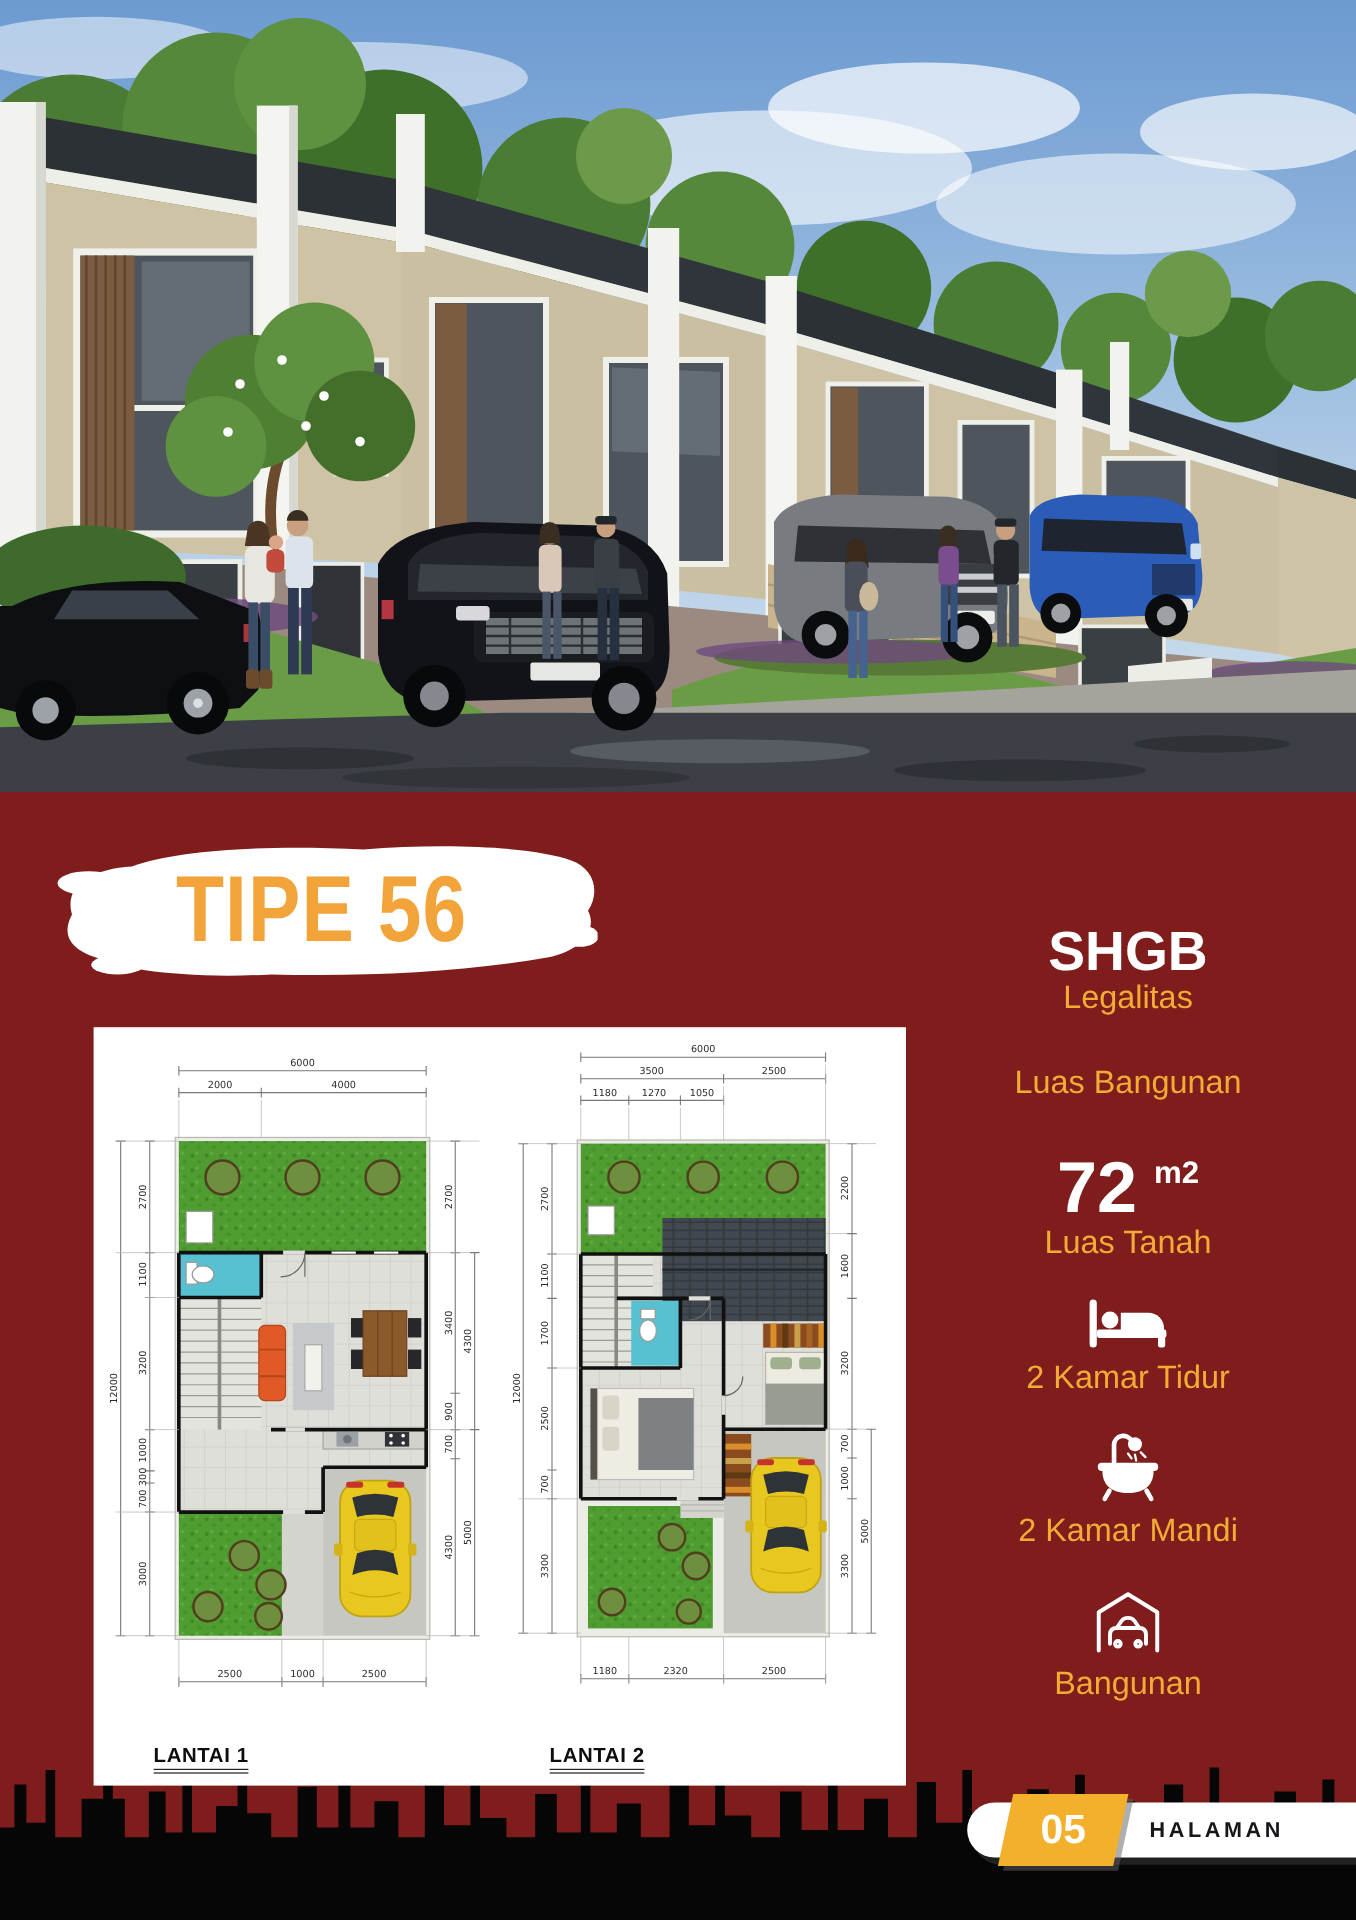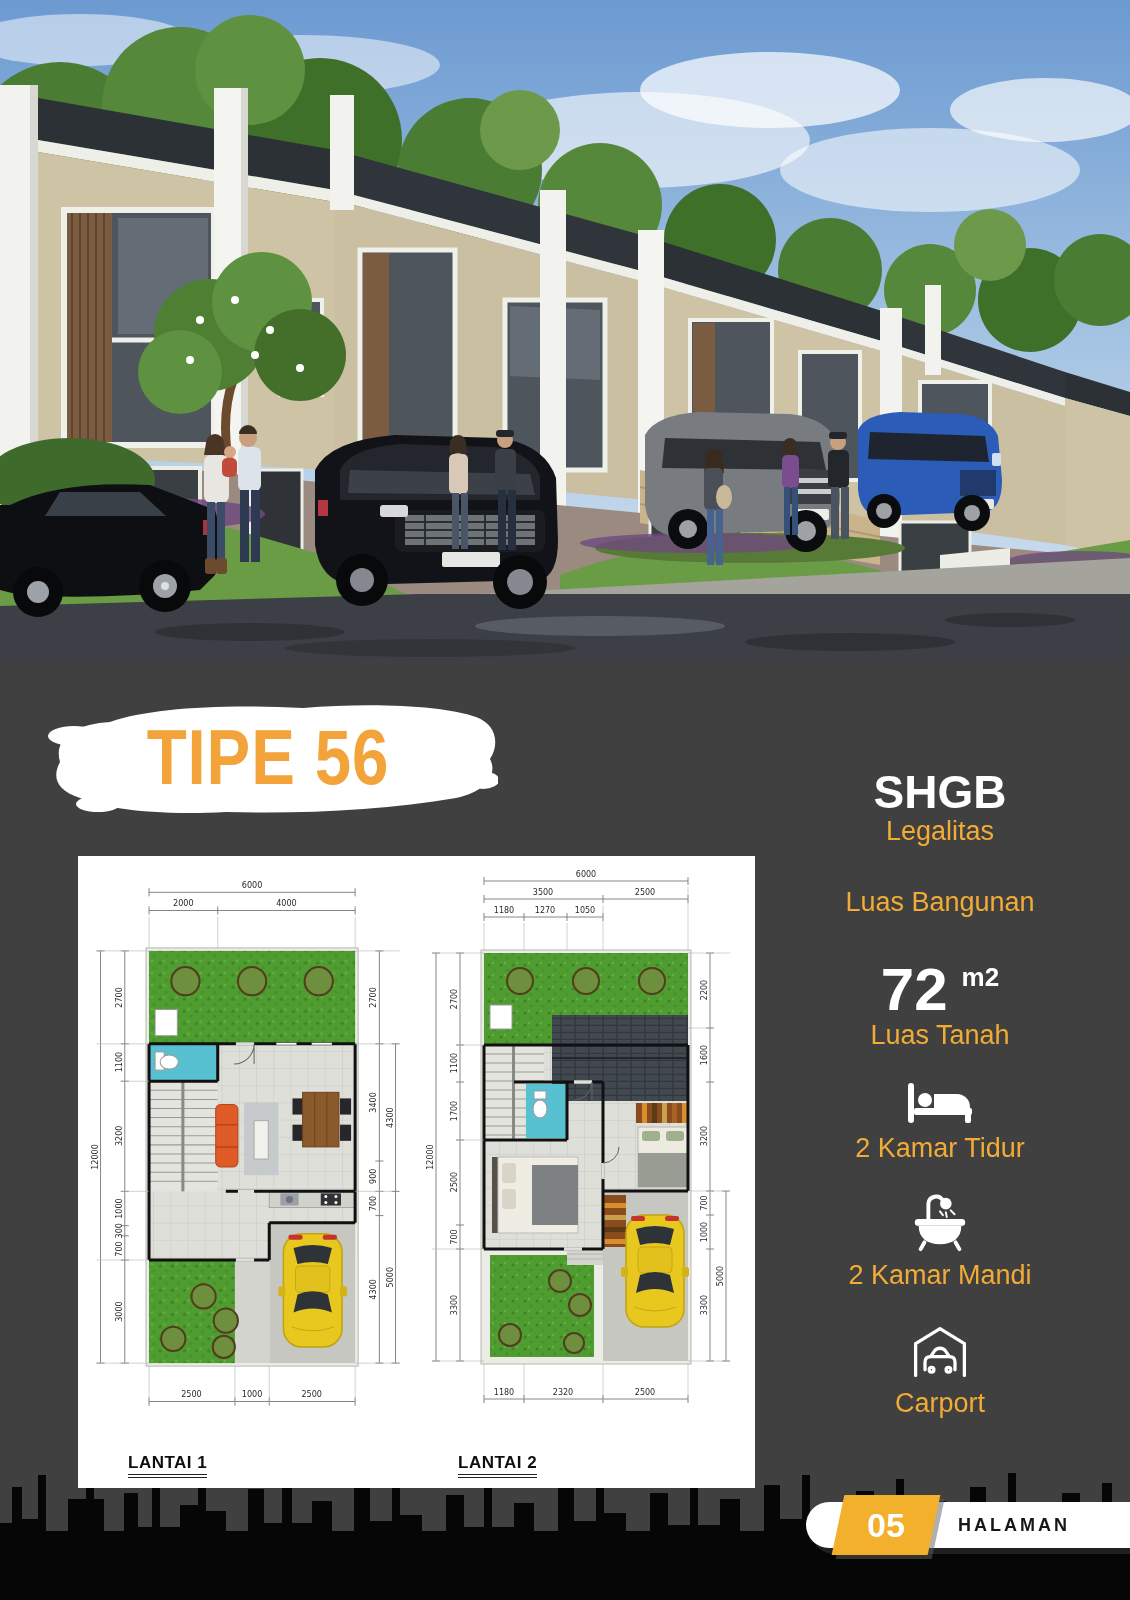--- a/index.html
+++ b/index.html
@@ -1,17 +1,17 @@
 <!DOCTYPE html>
 <html><head>
 <meta charset="utf-8">
 <style>
   html,body{margin:0;padding:0;background:#10131a;}
   .page{position:relative;width:1130px;height:1600px;overflow:hidden;
-        background:#404040;font-family:"Liberation Sans",sans-serif;}
+        background:#7f1d1d;font-family:"Liberation Sans",sans-serif;}
   .hero{position:absolute;left:0;top:0;width:1130px;height:660px;display:block;}
   
   .brush{position:absolute;left:38px;top:700px;width:460px;height:132px;z-index:4;}
   .brush svg{position:absolute;left:0;top:0;}
   .page-title{position:absolute;left:0;top:18px;width:100%;text-align:center;
       font-size:78px;font-weight:800;letter-spacing:1px;color:#F2A43B;
       transform:scaleX(.84);transform-origin:center;line-height:1;}
   
   .panel{position:absolute;left:78px;top:856px;width:677px;height:632px;
          background:#FFFFFF;z-index:2;}
@@ -573,21 +573,21 @@
     </div>
 
     <div class="feat feat-carport">
       <svg width="60" height="56" viewBox="0 0 64 58" fill="none" stroke="#FFFFFF" stroke-width="3.5" stroke-linejoin="round" stroke-linecap="round">
         <path d="M6 54 V20 L32 4 L58 20 V54"></path>
         <path d="M16 48 v-8 q0 -6 6 -6 l4 -6 q2 -3 6 -3 q4 0 6 3 l4 6 q6 0 6 6 v8"></path>
         <circle cx="23" cy="48" r="2.5"></circle>
         <circle cx="41" cy="48" r="2.5"></circle>
         <path d="M22 34 h20"></path>
       </svg>
-      <div class="y label">Carport</div>
+      <div class="y label">Bangunan</div>
     </div>
   </aside>
 
   <svg class="skyline" viewBox="0 0 1130 165" preserveAspectRatio="none">
     <path fill="#060606" d="M0 165 V88 H12 V52 H22 V84 H38 V40 H46 V96 H68 V64 H86 V30 H94 V64 H104 V96 H124 V58 H138 V92 H152 V46 H160 V92 H180 V70 H198 V34 H206 V76 H226 V96 H248 V54 H264 V88 H282 V42 H292 V88 H312 V66 H332 V96 H354 V50 H370 V86 H392 V38 H400 V80 H422 V96 H446 V60 H464 V92 H484 V44 H492 V92 H514 V68 H534 V96 H558 V52 H574 V86 H596 V36 H604 V78 H626 V96 H650 V58 H668 V90 H690 V46 H698 V90 H720 V64 H740 V96 H764 V50 H780 V84 H802 V40 H810 V82 H832 V96 H856 V56 H874 V90 H896 V44 H904 V90 H926 V66 H946 V96 H970 V52 H986 V86 H1008 V38 H1016 V80 H1038 V96 H1062 V58 H1080 V92 H1102 V48 H1112 V92 H1130 V165 Z"></path>
   </svg>
 
   <div class="page-badge">
     <div class="badge-num-wrap">
       <span>05</span>

